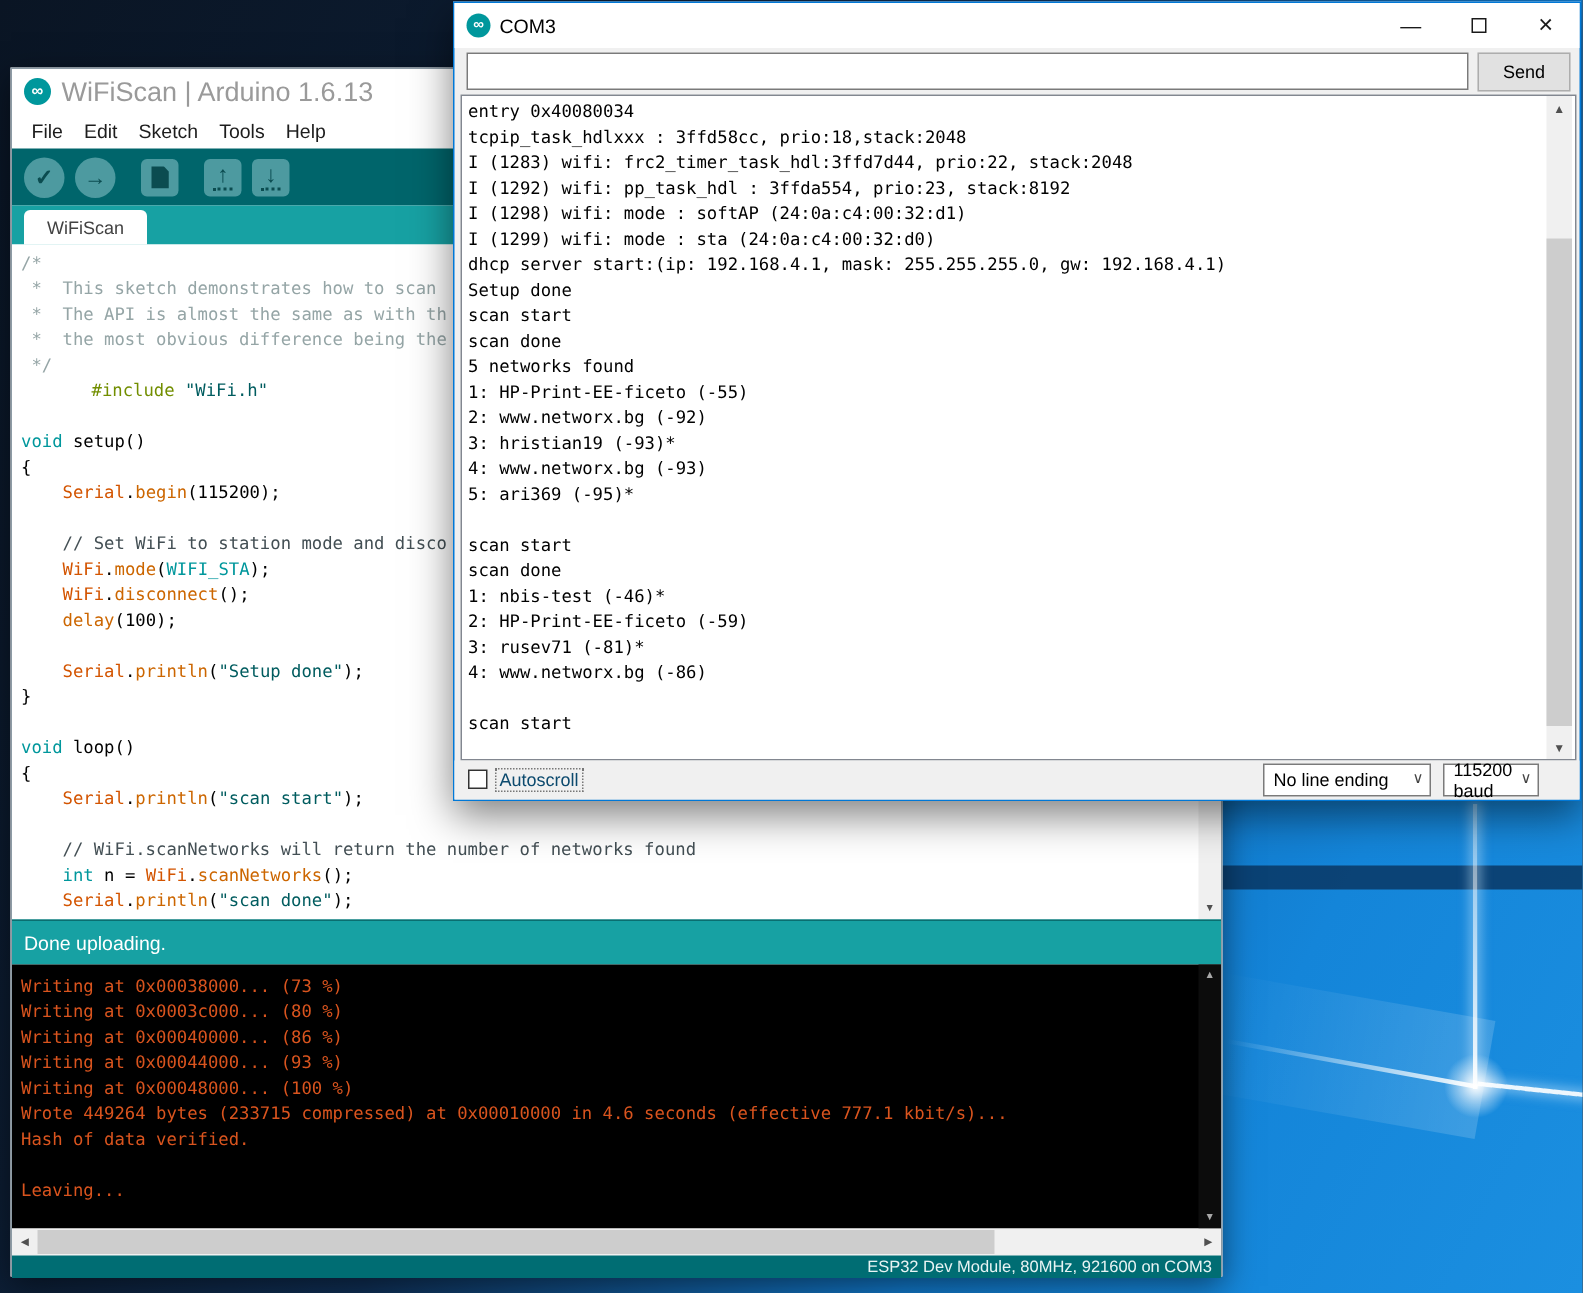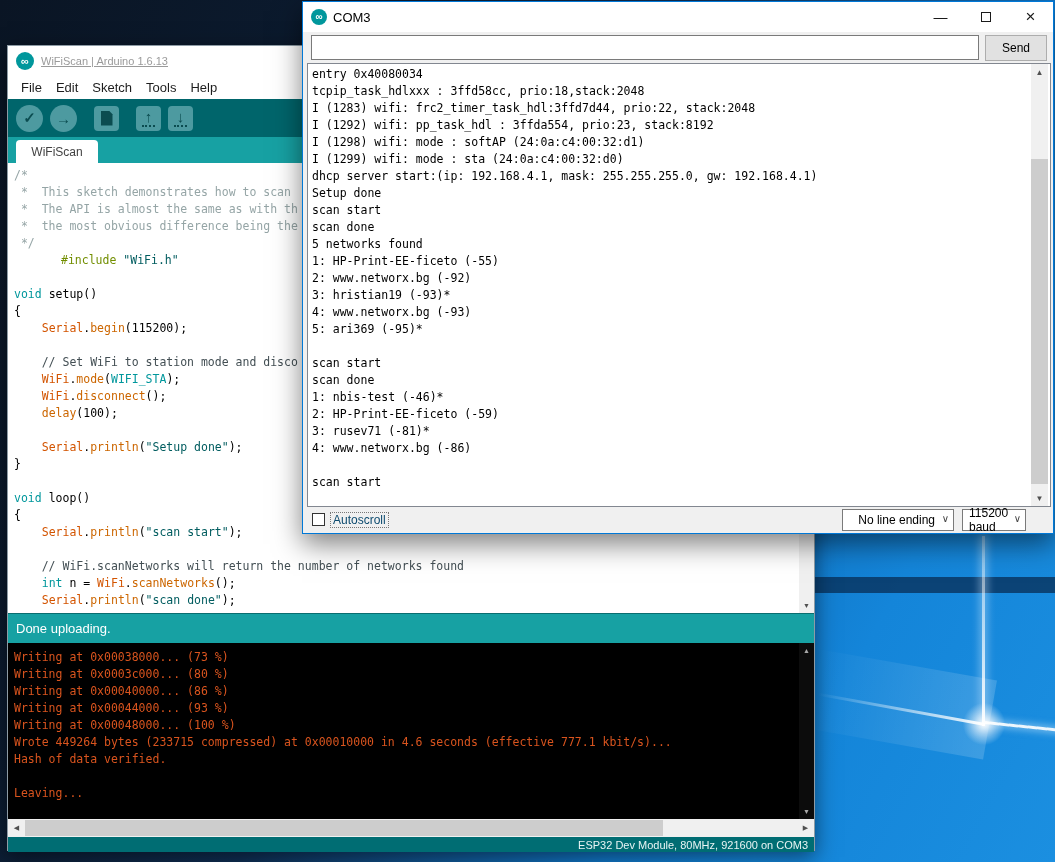--- a/index.html
+++ b/index.html
@@ -29,21 +29,21 @@
 
   
   #ide { left:7px; top:45px; width:808px; height:806px; border:1px solid #8d9ba5;
          box-shadow:0 6px 20px rgba(0,0,0,.5); background:#fff; }
   #ide-titlebar { position:absolute; left:0; top:0; width:100%; height:30px; background:#fff;
                   display:flex; align-items:center; padding-left:8px; }
   .arduino-badge { width:18px; height:18px; border-radius:50%; background:#00979c; color:#fff;
                    display:flex; align-items:center; justify-content:center;
                    font-size:11px; font-weight:bold; line-height:1; }
   .arduino-badge.small { width:16px; height:16px; font-size:10px; }
-  #ide-title { color:#9a9a9a; font-size:11px; margin-left:7px;text-decoration:underline; }
+  #ide-title { color:#9a9a9a; font-size:18px; margin-left:7px; }
   #ide-menubar { position:absolute; left:0; top:30px; width:100%; height:23px; background:#fff;
                  display:flex; align-items:center; padding-left:6px; }
   .menu-item { font-size:13px; color:#1d1d1d; padding:2px 7px; }
   #ide-toolbar { position:absolute; left:0; top:53px; width:100%; height:38px; background:#00656b;
                  display:flex; align-items:center; padding-left:8px; }
   .tb-btn { width:27px; height:27px; border-radius:50%; background:#4d9aa0; color:#0b4c50;
             display:flex; align-items:center; justify-content:center; font-size:15px; font-weight:bold;
             margin-right:7px; }
   .tb-btn.square { border-radius:4px; width:25px; height:25px; }
   .tb-btn.gap { margin-left:10px; }
@@ -112,21 +112,21 @@
   #sm-thumb { position:absolute; left:0; top:95px; width:17px; height:325px; background:#cdcdcd; }
   #sm-bottombar { position:absolute; left:0; top:505px; width:100%; height:26px; background:#f0f0f0; }
   #sm-checkbox { position:absolute; left:9px; top:6px; width:13px; height:13px; background:#fff;
                  border:1px solid #333; }
   #sm-autoscroll-label { position:absolute; left:27px; top:5px; font-size:12px; color:#0c4a6e;
                          border:1px dotted #777; padding:0 2px; }
   .combo { position:absolute; top:2px; height:22px; background:#fff; border:1px solid #7a7a7a;
            font-size:12px; color:#000; display:flex; align-items:center;
            padding-left:6px; padding-right:18px; }
   .combo .chev { position:absolute; right:4px; top:3px; color:#444; font-size:10px; }
-  #combo-ending { left:539px; width:112px;justify-content:flex-end; }
+  #combo-ending { left:539px; width:112px; }
   #combo-baud { left:659px; width:64px; }
 </style>
 </head>
 <body>
 
 <div id="stage">
 
   <div class="wp-dark-band"></div>
   <div class="wp-beam"></div>
   <div class="wp-vline"></div>

